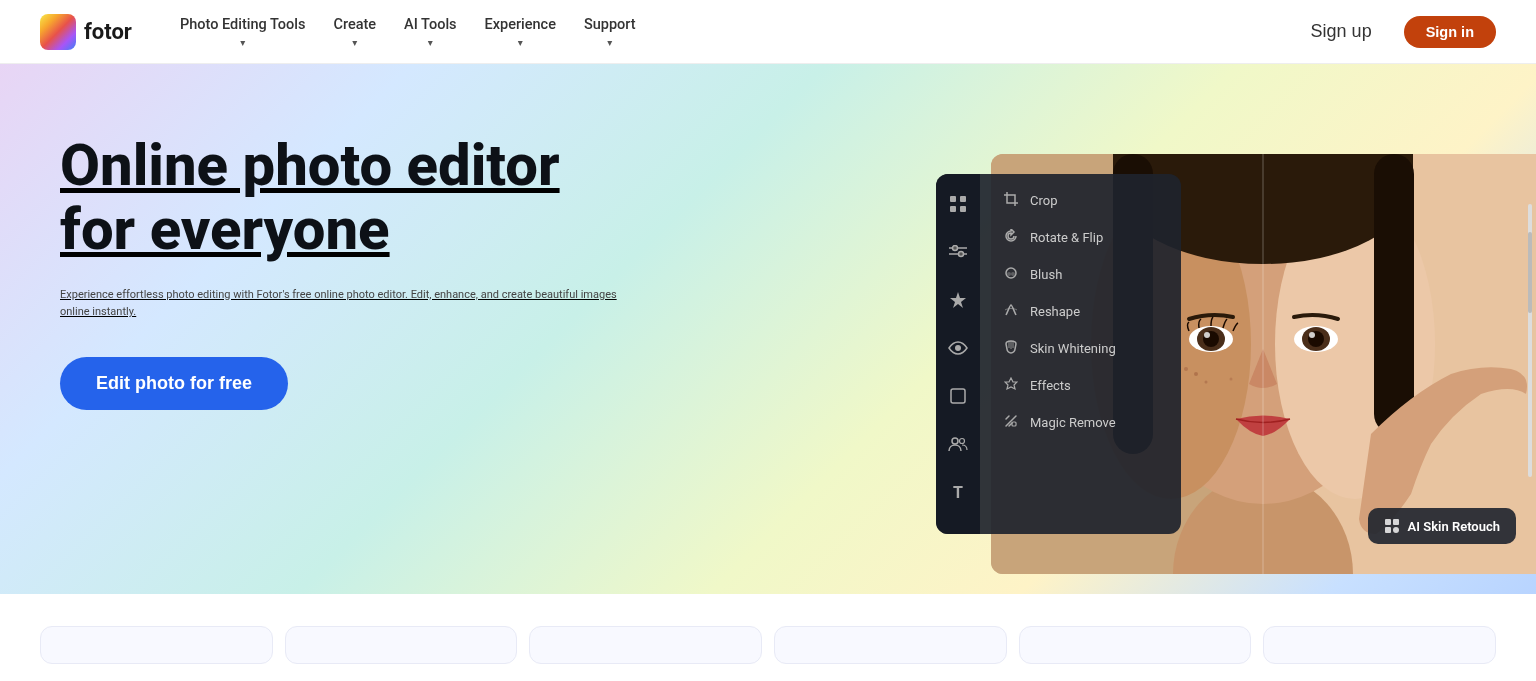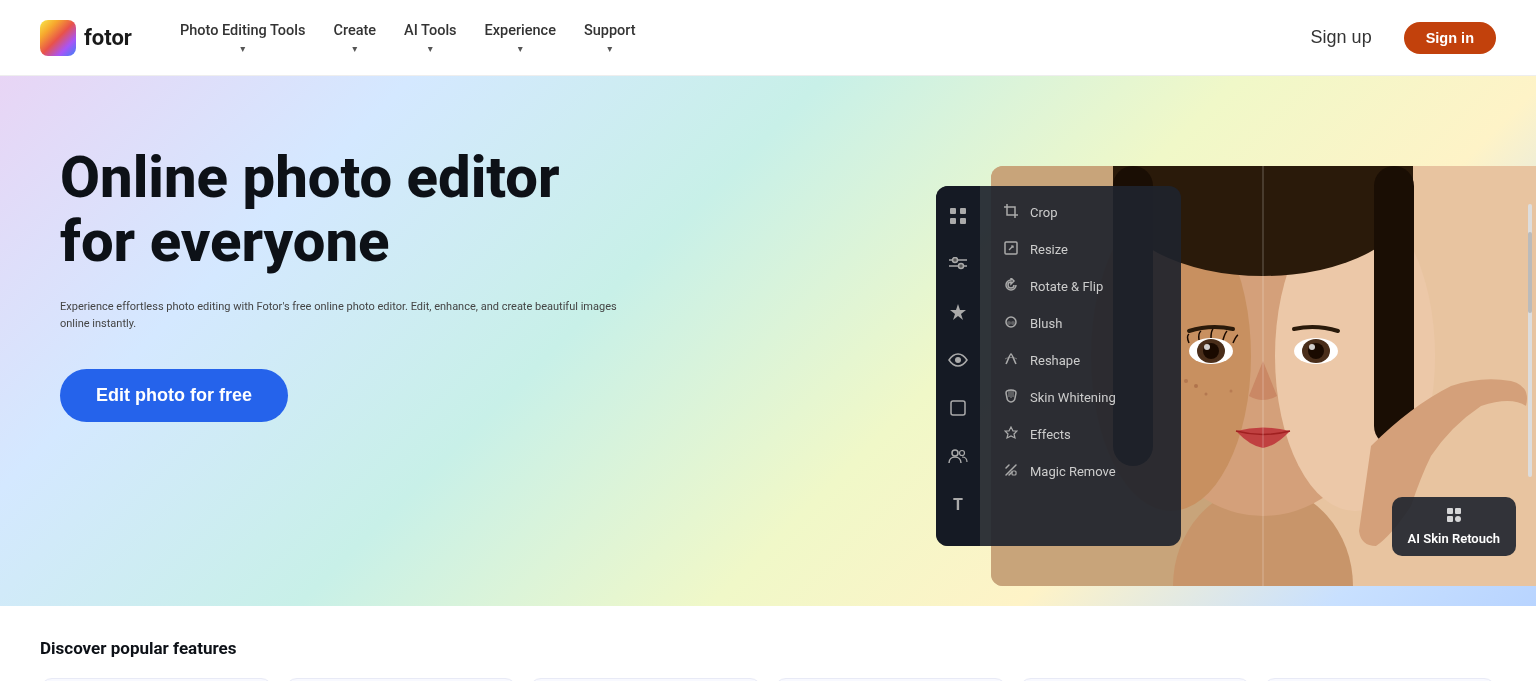--- a/index.html
+++ b/index.html
@@ -1,21 +1,21 @@
 <!DOCTYPE html>
 <html><head>
   <meta charset="utf-8">
   <style>
     * { margin: 0; padding: 0; box-sizing: border-box; }
     body { font-family: -apple-system, BlinkMacSystemFont, 'Segoe UI', Roboto, sans-serif; width: 1536px; min-height: 681px; overflow-x: hidden; background: #fff; }
 
     
     nav {
       display: flex; align-items: center; justify-content: space-between;
-      padding: 0 40px; height: 76px; border-bottom: 1px solid #eee;
+      padding: 0 40px; height: 64px; border-bottom: 1px solid #eee;
       background: #fff; position: relative; z-index: 10;
     }
     .nav-left { display: flex; align-items: center; gap: 36px; }
     .logo { display: flex; align-items: center; gap: 8px; text-decoration: none; }
     .logo-icon {
       width: 36px; height: 36px;
       background: linear-gradient(135deg, #f7e94a 0%, #f7a82e 25%, #e8524a 50%, #a855f7 75%, #3b82f6 100%);
       border-radius: 8px;
     }
     .logo-text { font-size: 22px; font-weight: 700; color: #1a1a1a; }
@@ -37,20 +37,21 @@
     .btn-signin {
       padding: 8px 22px; border-radius: 24px; border: none;
       background: #c2410c; color: #fff; font-size: 14.5px;
       font-weight: 600; cursor: pointer;
     }
 
     
     .hero {
       position: relative; min-height: 530px; overflow: hidden;
       background: linear-gradient(135deg, #e8d5f5 0%, #d4e8ff 20%, #c8f0e8 40%, #f0f8c8 60%, #fef3c7 75%, #c8e0ff 90%, #b8d4ff 100%);
+      text-decoration: underline;
     }
     .hero-content {
       position: relative; z-index: 2;
       padding: 70px 60px 40px 60px;
       max-width: 700px;
     }
     .hero-title {
       font-size: 58px; font-weight: 800; line-height: 1.1;
       color: #0d1117; margin-bottom: 24px;
     }
@@ -111,21 +112,20 @@
     .menu-icon { font-size: 14px; color: #aaa; width: 18px; text-align: center; }
 
     
     .ai-badge {
       position: absolute; bottom: 30px; right: 20px;
       background: rgba(30,35,45,0.9);
       color: #fff; font-size: 13px; font-weight: 600;
       padding: 10px 16px; border-radius: 10px;
       display: flex; align-items: center; gap: 8px;
       z-index: 6;
-      flex-direction: column;
     }
 
     
     .features-section {
       padding: 32px 40px 20px;
       background: #fff;
     }
     .features-title {
       font-size: 17px; font-weight: 700; color: #0d1117;
       margin-bottom: 20px;
@@ -309,30 +309,20 @@
           <span class="menu-icon">
             <svg width="14" height="14" viewBox="0 0 14 14" fill="none">
                 <path d="M3 0V11H14M0 3H11V14" stroke="#aaa" stroke-width="1.5"></path>
               </svg>
           </span>
           <span>Crop</span>
         </div>
         <div class="menu-item">
           <span class="menu-icon">
             <svg width="14" height="14" viewBox="0 0 14 14" fill="none">
-                <rect x="1" y="1" width="12" height="12" rx="1" stroke="#aaa" stroke-width="1.5"></rect>
-                <path d="M5 9L9 5" stroke="#aaa" stroke-width="1.2"></path>
-                <path d="M7 5H9V7" stroke="#aaa" stroke-width="1.2"></path>
-              </svg>
-          </span>
-          <span>Resize</span>
-        </div>
-        <div class="menu-item">
-          <span class="menu-icon">
-            <svg width="14" height="14" viewBox="0 0 14 14" fill="none">
                 <path d="M12 7A5 5 0 1 1 7 2V0L10 3L7 6V4A3 3 0 1 0 10 7" stroke="#aaa" stroke-width="1.5"></path>
               </svg>
           </span>
           <span>Rotate &amp; Flip</span>
         </div>
         <div class="menu-item">
           <span class="menu-icon">
             <svg width="14" height="14" viewBox="0 0 14 14" fill="none">
                 <circle cx="7" cy="7" r="5" stroke="#aaa" stroke-width="1.5"></circle>
                 <circle cx="5" cy="8" r="2" fill="#aaa" opacity="0.4"></circle>
@@ -387,21 +377,20 @@
         <rect x="9" y="1" width="6" height="6" rx="1" fill="#fff" opacity="0.8"></rect>
         <rect x="1" y="9" width="6" height="6" rx="1" fill="#fff" opacity="0.8"></rect>
         <circle cx="12" cy="12" r="3" fill="#fff" opacity="0.8"></circle>
       </svg>
       <span>AI Skin Retouch</span>
     </div>
   </div>
 </section>
 
 <section class="features-section">
-  <p class="features-title">Discover popular features</p>
   <div class="features-grid">
 
     <div class="feature-card">
       
       
     </div>
 
     <div class="feature-card">
       
       

